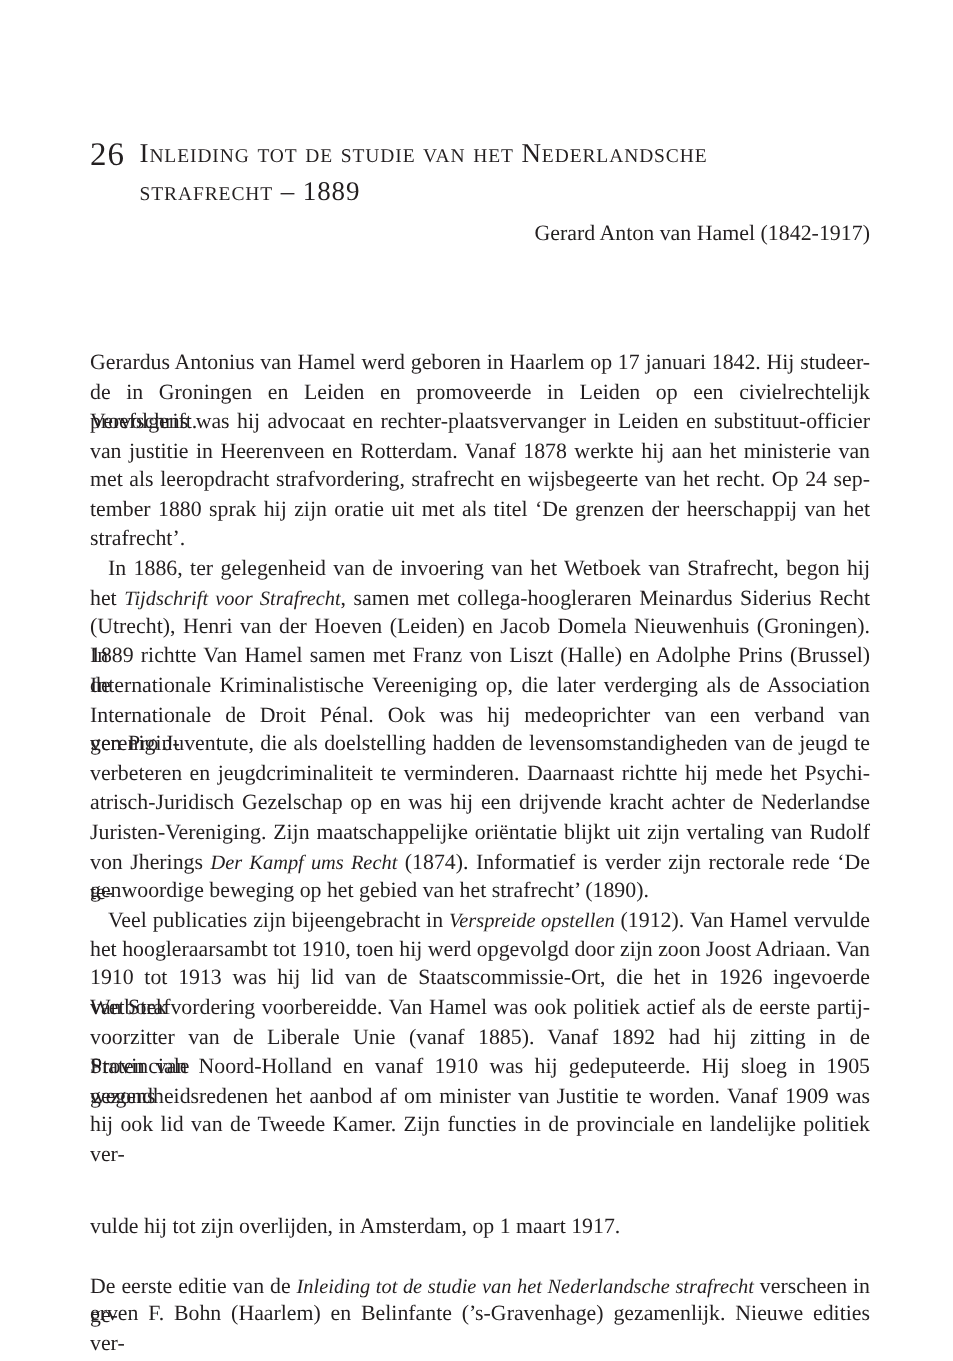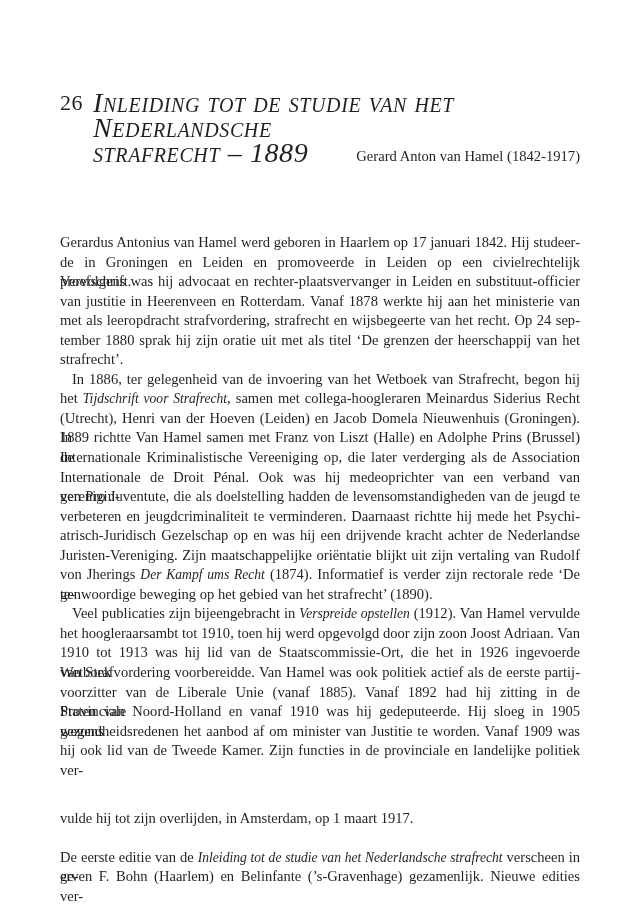--- a/index.html
+++ b/index.html
@@ -34,22 +34,21 @@
     }
     .chapter-heading .num {
       position: absolute;
       left: 0;
       top: 0;
       font-variant: normal;
     }
     .chapter-heading .title {
       display: block;
       margin-left: 33px;
-      font-size: 28px;
-      font-style: italic;
+      font-size: 18px;
     }
     .author-line {
       position: absolute;
       right: 55px;
       top: 143px;
       font-size: 14.6px;
       line-height: 18px;
       text-align: left;
       white-space: nowrap;
     }

